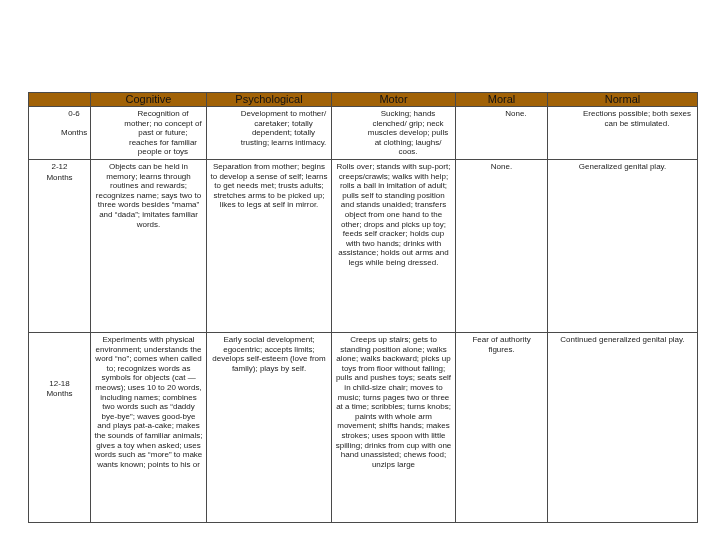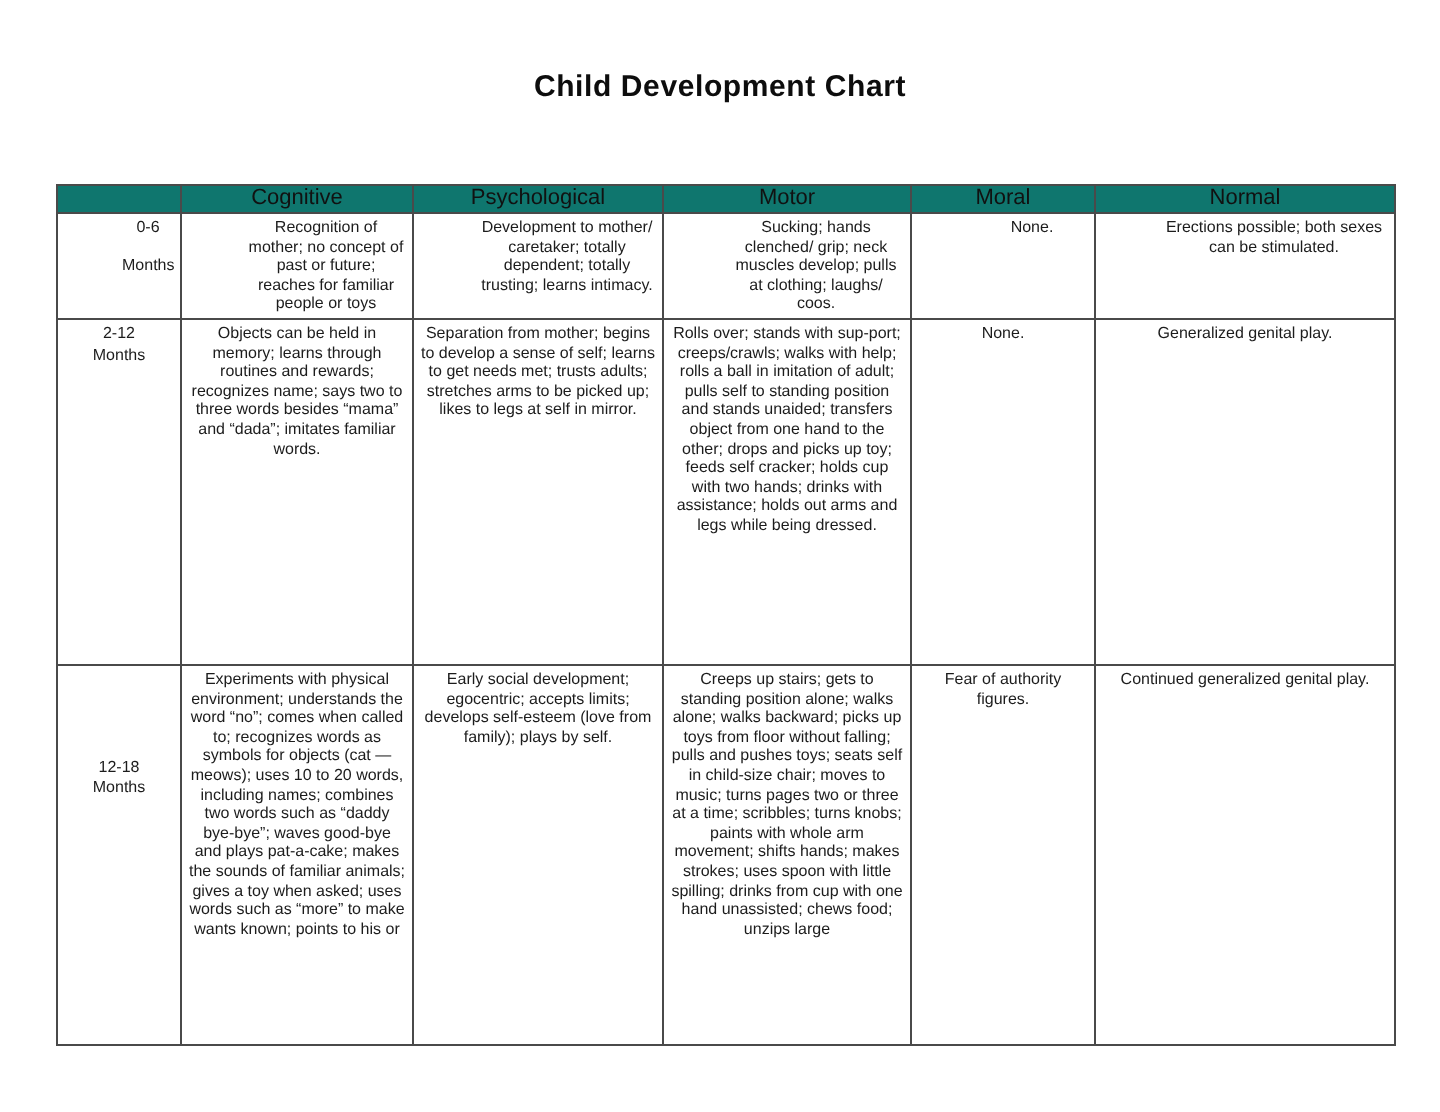--- a/index.html
+++ b/index.html
@@ -47,21 +47,21 @@
     border: 1px solid #4a4a4a;
     padding: 2px 3px;
     font-size: 8px;
     line-height: 9.6px;
     text-align: center;
     vertical-align: top;
     color: #1c1c1c;
     overflow: hidden;
   }
   .dev-table th {
-    background: #0f766e;
+    background: #a16207;
     font-size: 11px;
     font-weight: 400;
     line-height: 13px;
     height: 13px;
     padding: 0 2px;
     color: #111;
   }
   .age-cell {
     font-size: 11px;
     line-height: 13px;
@@ -77,21 +77,20 @@
     padding-top: 46px;
   }
   tr.row-0-6 td { height: 45px; padding-left: 32px; }
   tr.row-6-12 td { height: 168px; }
   tr.row-12-18 td { height: 220px; }
 </style>
 </head>
 <body>
 
 <div class="title-block">
-  <div class="title-line">Child Development Chart</div>
 </div>
 
 <div class="table-clip">
   <table class="dev-table">
     <colgroup>
       <col style="width:62px">
       <col style="width:116px">
       <col style="width:125px">
       <col style="width:124px">
       <col style="width:92px">

